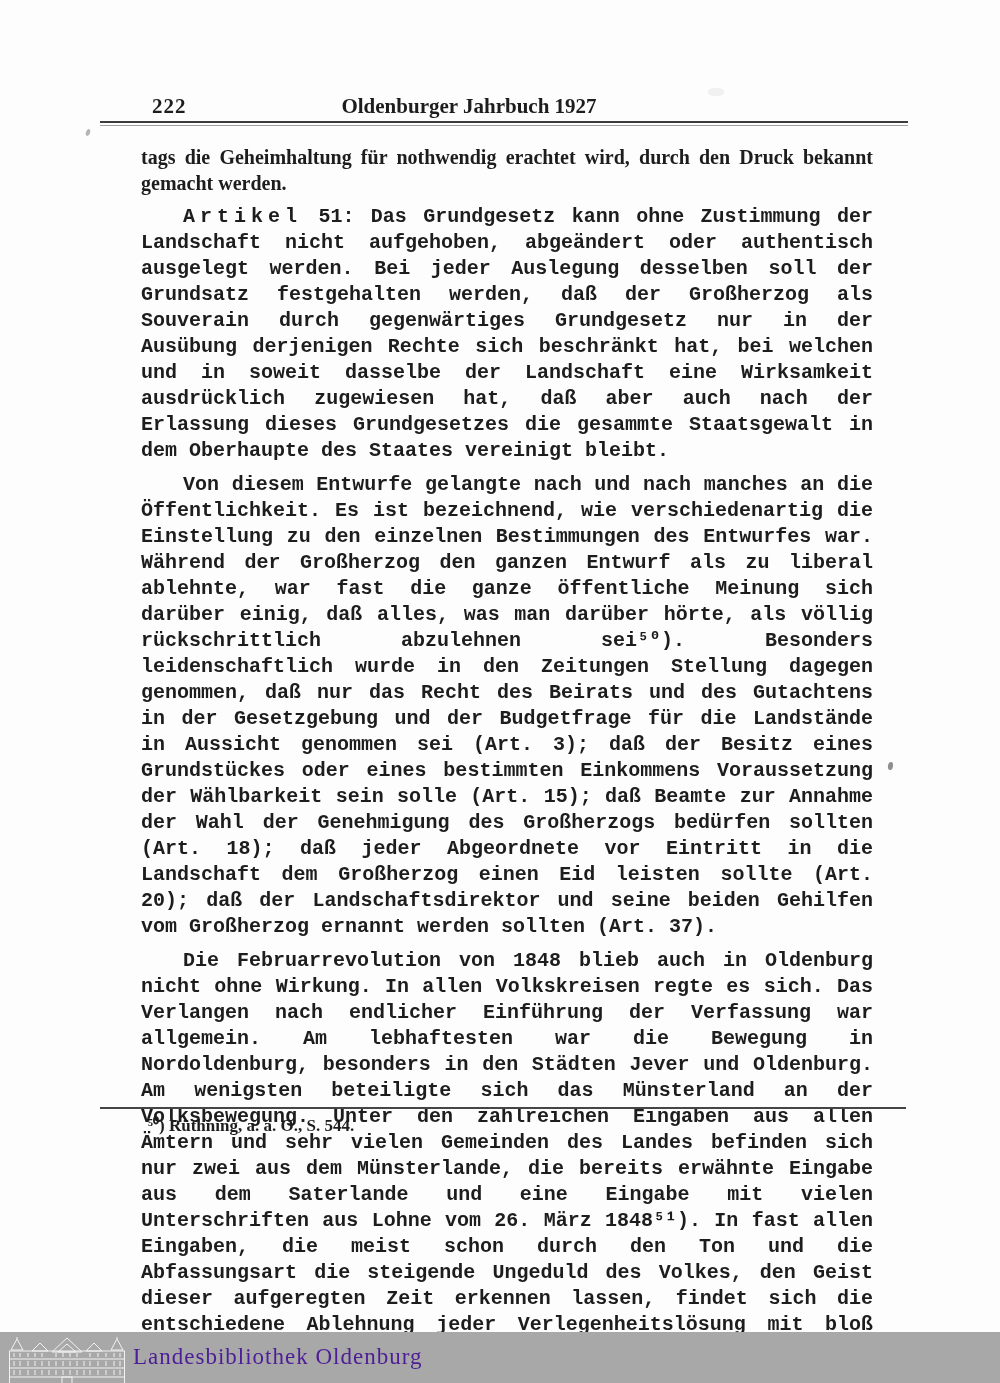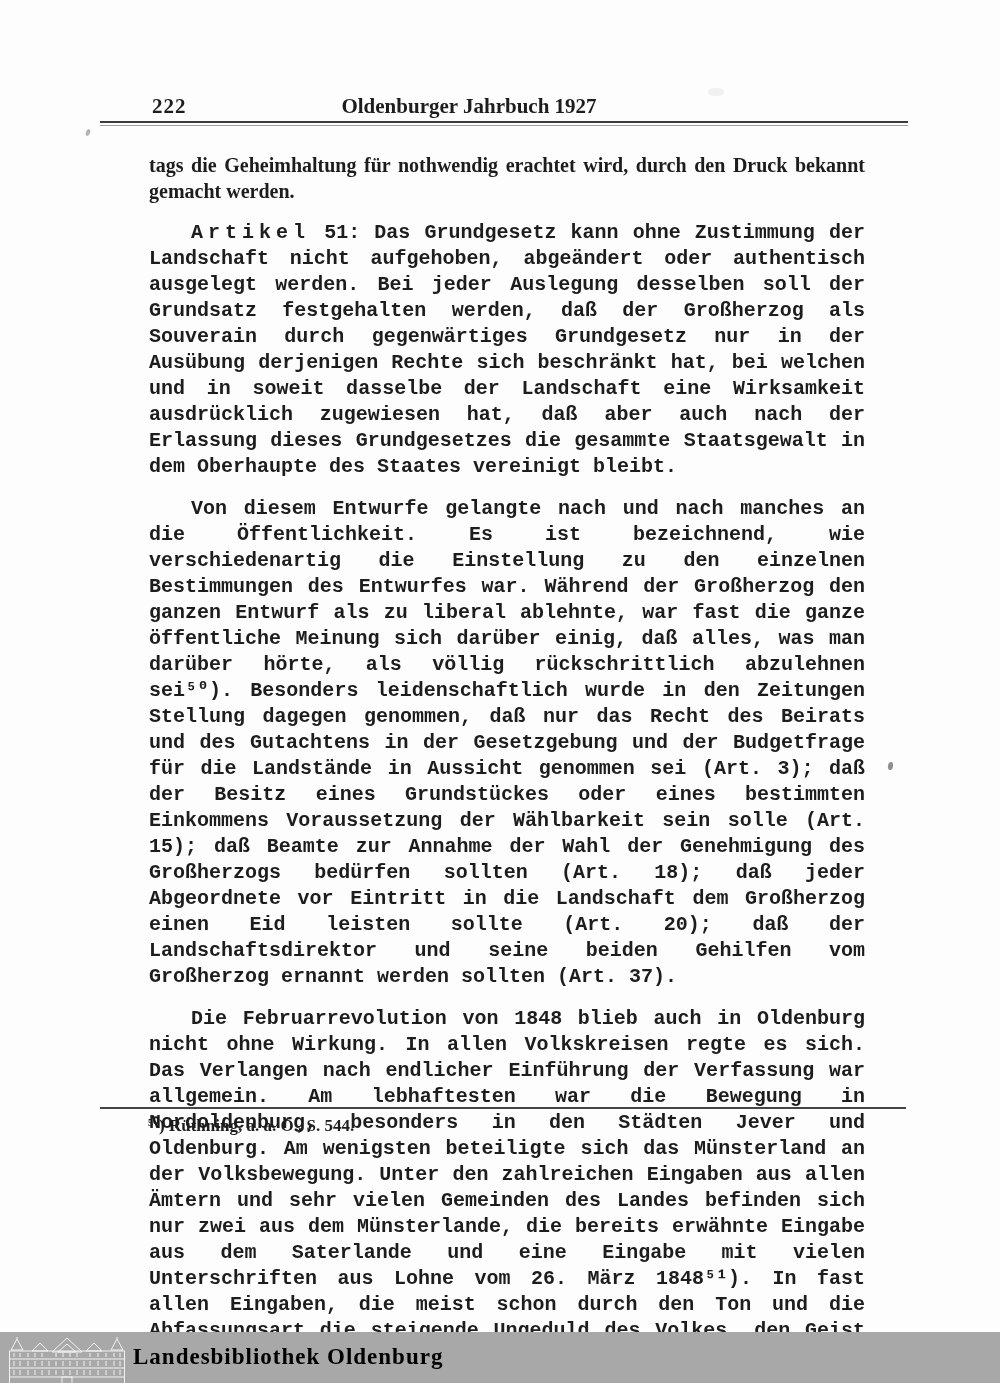--- a/index.html
+++ b/index.html
@@ -43,21 +43,21 @@
   
   .body-text{
     position:absolute;
     top:136px; left:133px; width:748px;
     font-size:20px;
     line-height:26px;
     font-weight:700;
     text-align:justify;
     color:#1d1d1d;
   }
-  .body-text p{margin:16px;}
+  .body-text p{margin:8px;}
   .body-text p.indented{text-indent:42px;font-family:Liberation Mono, monospace;}
   .sperr{letter-spacing:5px;}
 
   
   .footnote-rule{
     position:absolute;
     top:1107px; left:100px; width:806px; height:2px;
     background:#454545;
   }
   .footnotes{
@@ -143,16 +143,16 @@
       <polygon points="50,15 59,7 68,15"></polygon>
 
       <path d="M6 16v4 M12 16v4 M20 16v4 M27 16v4 M34 16v4 M48 16v4 M55 16v4 M62 16v4 M69 16v4 M82 16v4 M90 16v4 M98 16v4 M106 16v4 M112 16v4"></path>
 
       <path d="M6 24v5 M12 24v5 M20 24v5 M27 24v5 M34 24v5 M41 24v5 M48 24v5 M55 24v5 M62 24v5 M69 24v5 M76 24v5 M82 24v5 M90 24v5 M98 24v5 M106 24v5 M112 24v5"></path>
 
       <path d="M6 33v5 M12 33v5 M20 33v5 M27 33v5 M34 33v5 M41 33v5 M48 33v5 M55 33v5 M62 33v5 M69 33v5 M76 33v5 M82 33v5 M90 33v5 M98 33v5 M106 33v5 M112 33v5"></path>
 
       <rect x="54" y="40" width="10" height="8"></rect>
     </svg>
-    <span class="library-name" style="color: #000000; font-weight: bold;">Landesbibliothek Oldenburg</span>
+    <span class="library-name" style="color: #4c1d95;">Landesbibliothek Oldenburg</span>
   </div>
 
 </div>
 
 </body></html>

